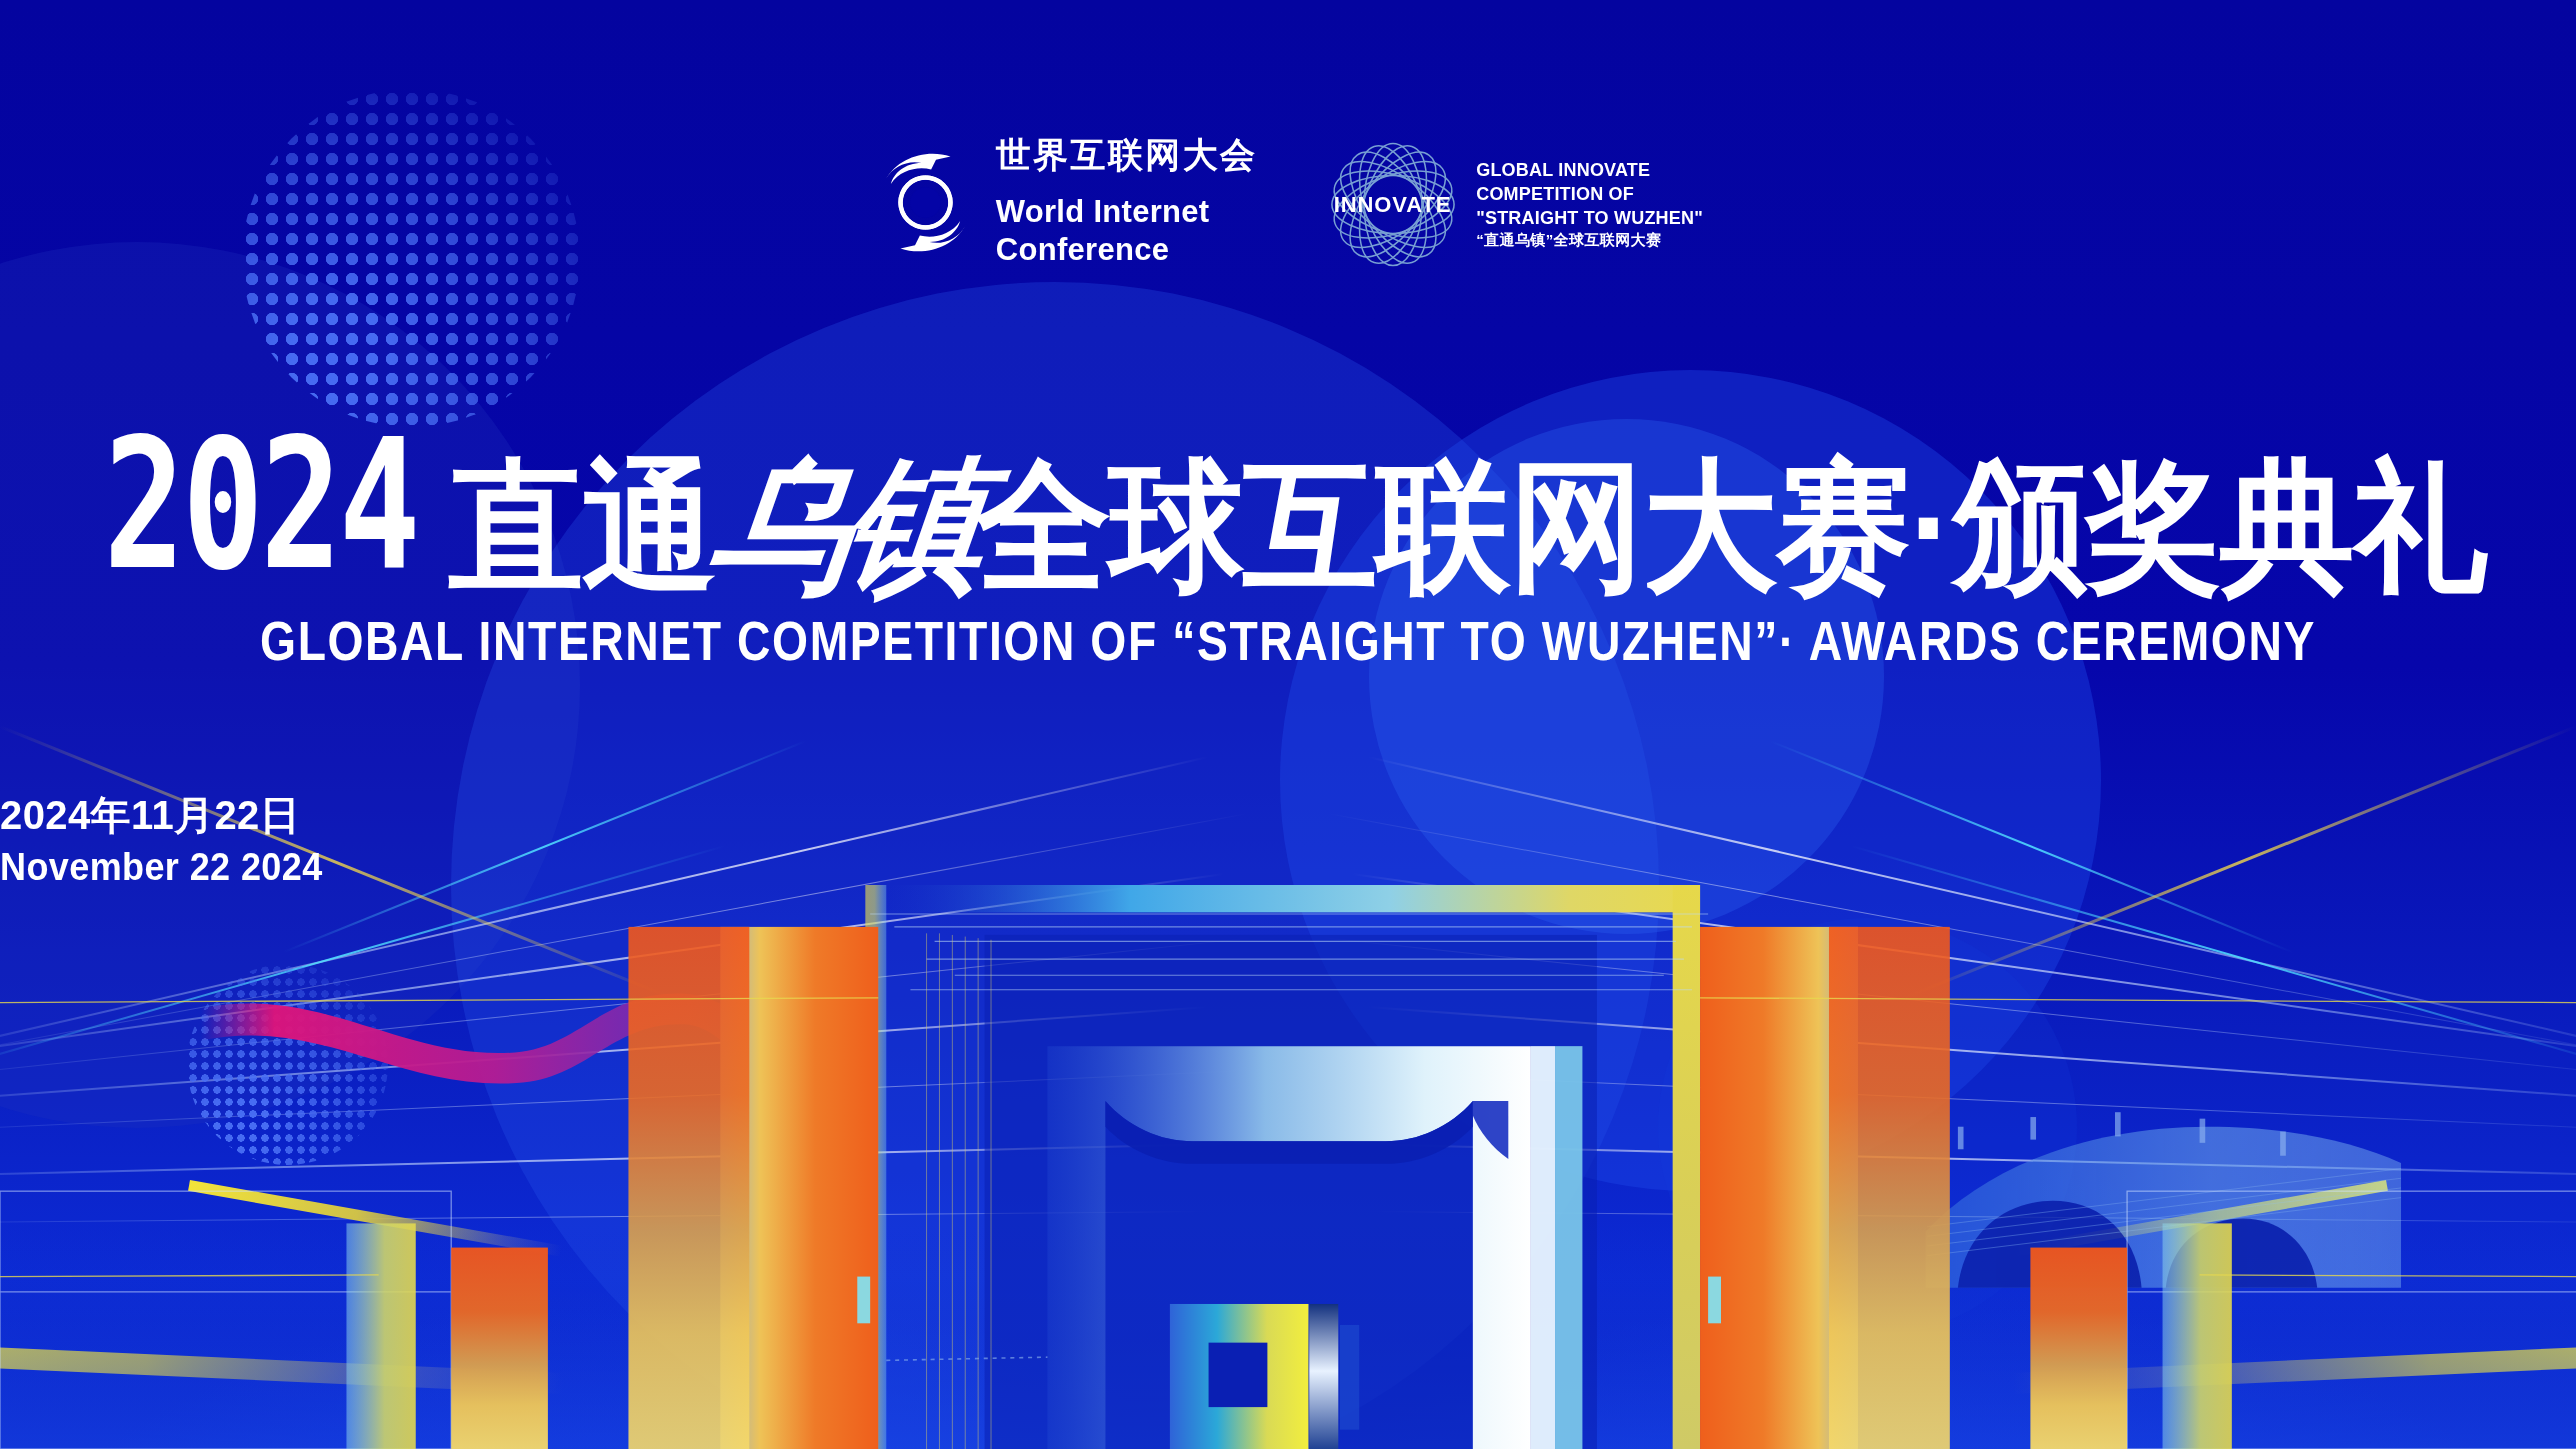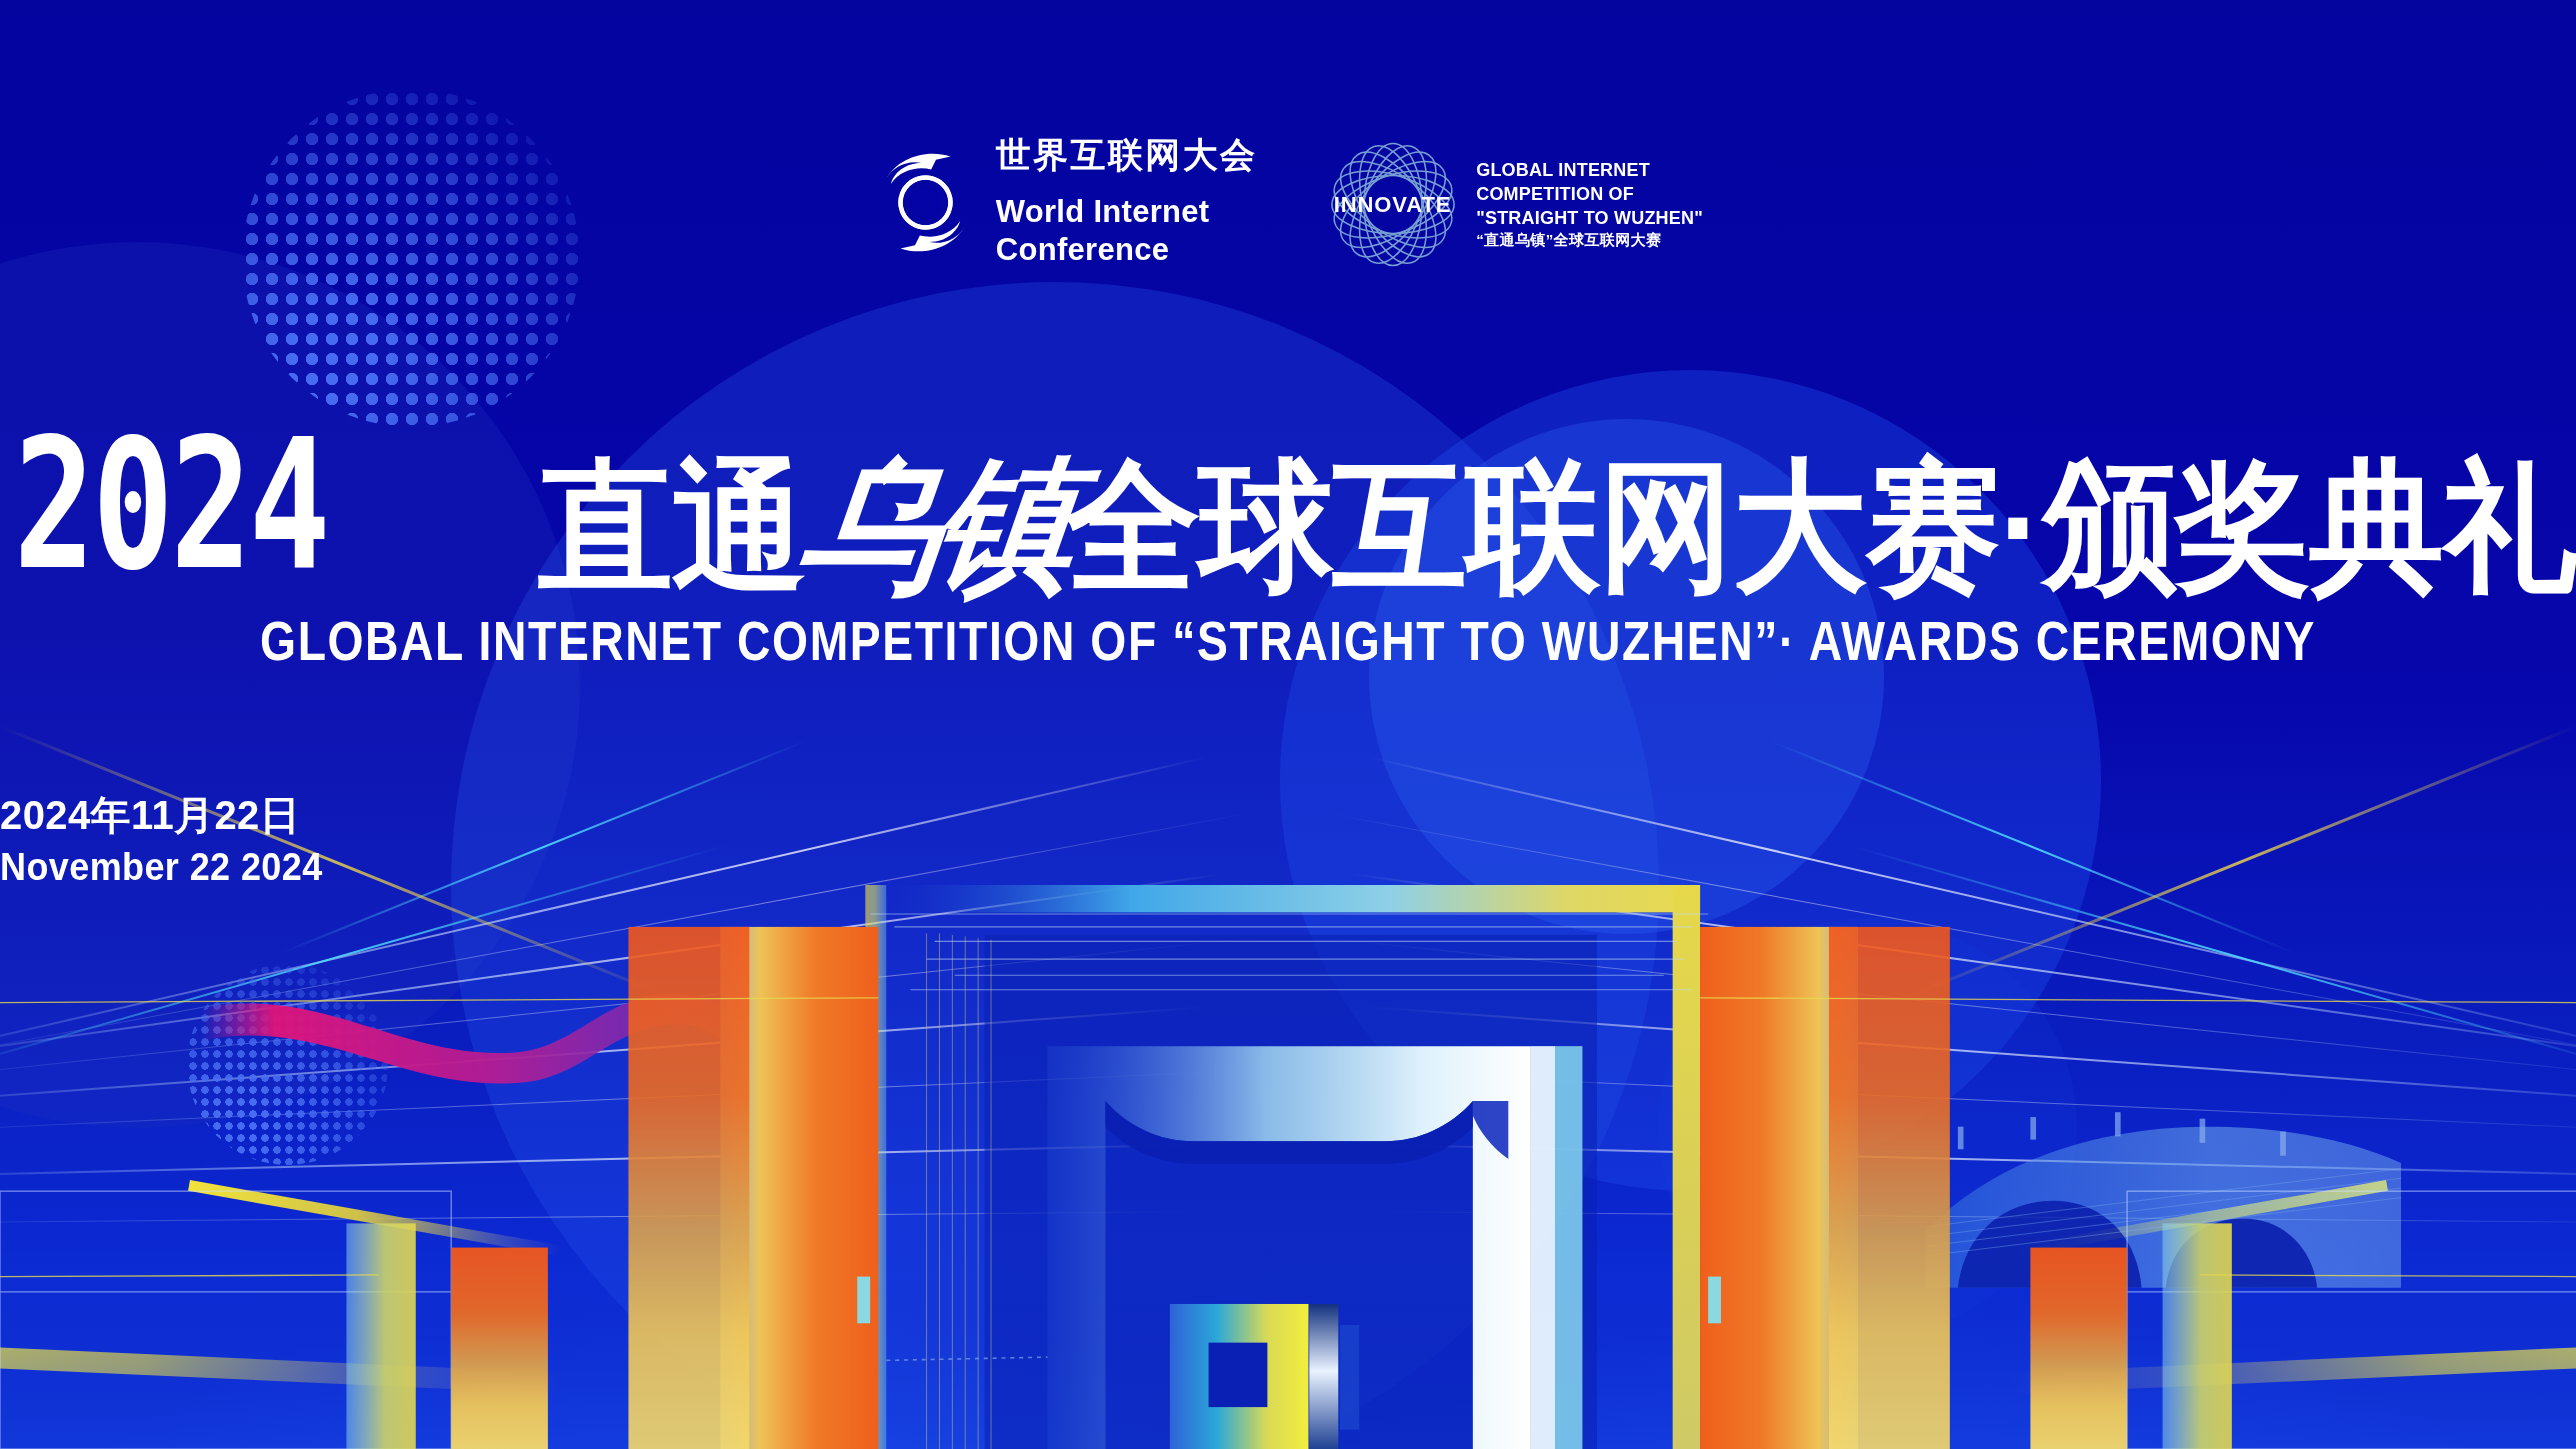--- a/index.html
+++ b/index.html
@@ -78,21 +78,21 @@
 
   .logo-innovate{display:flex;align-items:center;gap:17.7px;}
   .inv-mark{position:relative;width:132px;height:135px;flex:none;display:flex;align-items:center;justify-content:flex-end;}
   .inv-word{position:absolute;left:0;right:0;text-align:center;font-size:22px;font-weight:800;letter-spacing:0.9px;color:#fff;}
   .inv-text{line-height:1.33;font-size:18px;font-weight:700;letter-spacing:0.2px;white-space:nowrap;}
   .inv-text .cn{font-size:15px;font-weight:700;letter-spacing:0.4px;}
 
   
   .title-wrap{position:absolute;left:0;right:0;top:451px;text-align:center;}
   .title-main{
-    display:flex;align-items:flex-end;justify-content:space-between;
+    display:flex;align-items:flex-end;justify-content:center;
     white-space:nowrap;line-height:1;
   }
   .t-year{
     font-size:147px;font-weight:700;letter-spacing:-3.2px;
     font-family:"DejaVu Sans Mono","Liberation Mono",monospace;
     transform:scaleY(1.22) scaleX(.92);transform-origin:bottom center;
     margin-right:17.7px;position:relative;top:-3.2px;
   }
   .t-cn{
     font-size:135px;font-weight:700;letter-spacing:-1.6px;
@@ -381,21 +381,21 @@
             <ellipse cx="82" cy="84" rx="36" ry="76" transform="rotate(90 82 84)"></ellipse>
             <ellipse cx="82" cy="84" rx="36" ry="76" transform="rotate(108 82 84)"></ellipse>
             <ellipse cx="82" cy="84" rx="36" ry="76" transform="rotate(126 82 84)"></ellipse>
             <ellipse cx="82" cy="84" rx="36" ry="76" transform="rotate(144 82 84)"></ellipse>
             <ellipse cx="82" cy="84" rx="36" ry="76" transform="rotate(162 82 84)"></ellipse>
           </g>
         </svg>
         <div class="inv-word">INNOVATE</div>
       </div>
       <div class="inv-text">
-        <div>GLOBAL INTERNET</div>
+        <div>GLOBAL INNOVATE</div>
         <div>COMPETITION OF</div>
         <div>"STRAIGHT TO WUZHEN"</div>
         <div class="cn">“直通乌镇”全球互联网大赛</div>
       </div>
     </div>
   </div>
 
   <div class="title-wrap">
     <div class="title-main">
       <span class="t-year">2024</span>

